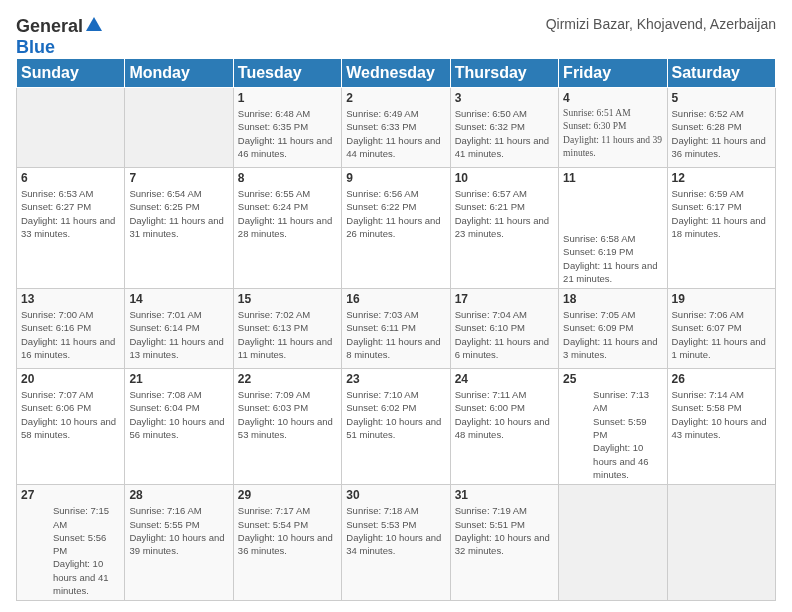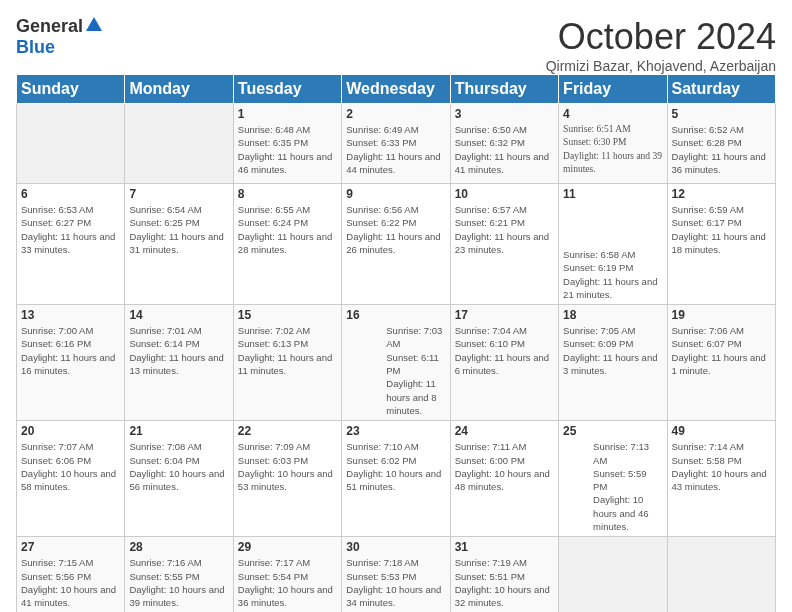--- a/index.html
+++ b/index.html
@@ -97,21 +97,20 @@
       <span class="logo-general">General</span>
       <svg width="20" height="20" viewBox="0 0 20 20" style="margin-left:1px;margin-top:-4px;">
         <polygon points="10,2 18,16 2,16" fill="#1a6bbf"></polygon>
       </svg>
     </div>
     <div class="logo-row">
       <span class="logo-blue">Blue</span>
     </div>
   </div>
   <div class="title-block">
-    <div class="month-title">October 2024</div>
     <div class="location">Qirmizi Bazar, Khojavend, Azerbaijan</div>
   </div>
 </div>
 
 <table>
   <thead>
     <tr>
     <th>Sunday</th>
         <th>Monday</th>
         <th>Tuesday</th>
@@ -214,21 +213,21 @@
 Daylight: 11 hours and 13 minutes.</div>
         </td>
         <td>
           <span class="day-num">15</span>
           <div class="day-detail" style="white-space: pre-line;">Sunrise: 7:02 AM
 Sunset: 6:13 PM
 Daylight: 11 hours and 11 minutes.</div>
         </td>
         <td>
           <span class="day-num">16</span>
-          <div class="day-detail" style="white-space: pre-line; margin-left: 40px;">Sunrise: 7:03 AM
+          <div class="day-detail" style="white-space: pre-line;">Sunrise: 7:03 AM
 Sunset: 6:11 PM
 Daylight: 11 hours and 8 minutes.</div>
         </td>
         <td>
           <span class="day-num">17</span>
           <div class="day-detail" style="white-space: pre-line;">Sunrise: 7:04 AM
 Sunset: 6:10 PM
 Daylight: 11 hours and 6 minutes.</div>
         </td>
         <td>
@@ -275,30 +274,30 @@
 Sunset: 6:00 PM
 Daylight: 10 hours and 48 minutes.</div>
         </td>
         <td>
           <span class="day-num">25</span>
           <div class="day-detail" style="white-space: pre-line; margin-left: 30px;">Sunrise: 7:13 AM
 Sunset: 5:59 PM
 Daylight: 10 hours and 46 minutes.</div>
         </td>
         <td>
-          <span class="day-num">49</span>
+          <span class="day-num">26</span>
           <div class="day-detail" style="white-space: pre-line;">Sunrise: 7:14 AM
 Sunset: 5:58 PM
 Daylight: 10 hours and 43 minutes.</div>
         </td>
       </tr>
       <tr>
         <td>
           <span class="day-num">27</span>
-          <div class="day-detail" style="white-space: pre-line;">Sunrise: 7:15 AM
+          <div class="day-detail" style="white-space: pre-line; margin-left: 32px;">Sunrise: 7:15 AM
 Sunset: 5:56 PM
 Daylight: 10 hours and 41 minutes.</div>
         </td>
         <td>
           <span class="day-num">28</span>
           <div class="day-detail" style="white-space: pre-line;">Sunrise: 7:16 AM
 Sunset: 5:55 PM
 Daylight: 10 hours and 39 minutes.</div>
         </td>
         <td>

